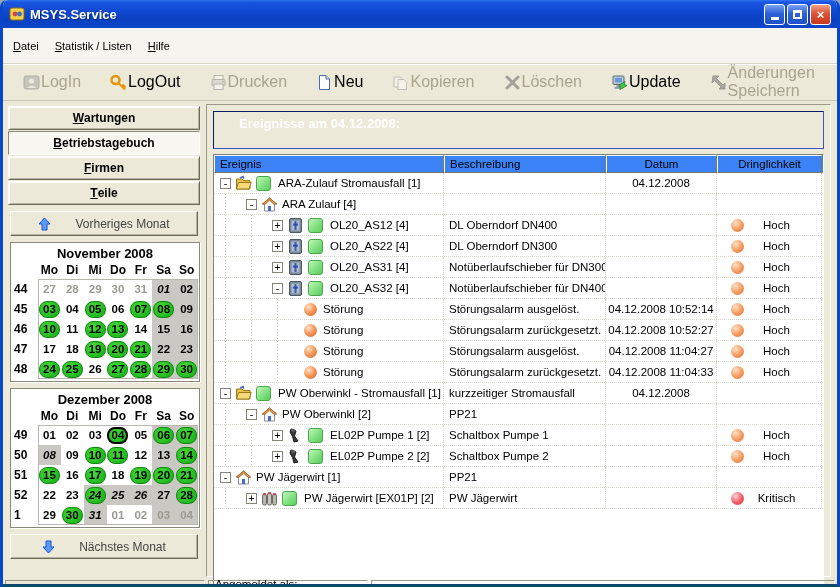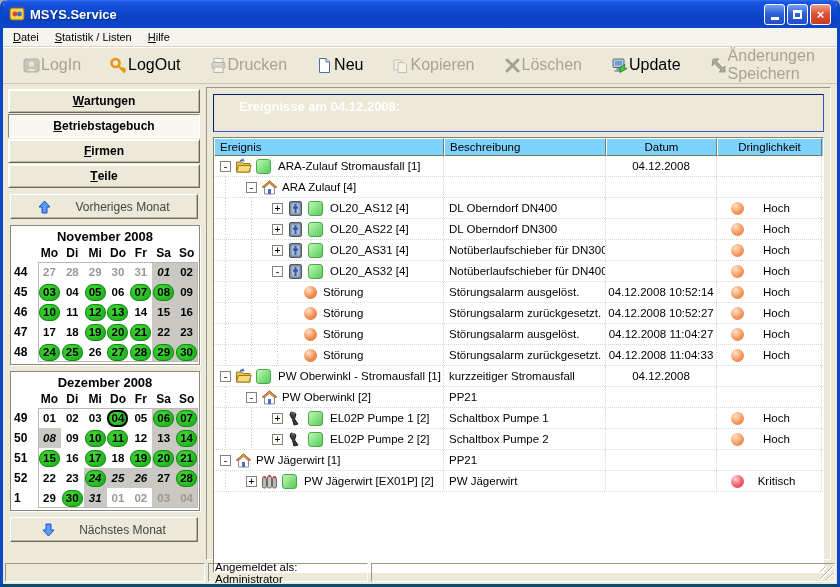--- a/index.html
+++ b/index.html
@@ -18,21 +18,21 @@
   .title-text{color:#fff;font-weight:bold;font-size:13px;text-shadow:1px 1px 1px #08307E;flex:1;}
   .winbtn{width:21px;height:21px;margin-left:2px;border:1px solid #fff;border-radius:3px;flex:none;
     display:flex;align-items:center;justify-content:center;
     background:linear-gradient(180deg,#7AA2F2,#2E62D8 45%,#1E4FC8);}
   .winbtn.close{background:linear-gradient(180deg,#F2A088,#DD5335 45%,#C83A20);}
   .glyph-min{width:8px;height:3px;background:#fff;margin-top:8px;}
   .glyph-max{width:9px;height:9px;border:2px solid #fff;border-top-width:3px;}
   .glyph-x{color:#fff;font-weight:bold;font-size:13px;line-height:1;}
 
   
-  .menubar{height:19px;background:#F5F4EE;display:flex;align-items:center;padding-left:2px;
+  .menubar{height:36px;background:#F5F4EE;display:flex;align-items:center;padding-left:2px;
     border-bottom:1px solid #D8D5C4;}
   .menu-item{padding:2px 8px;cursor:default;}
   .menu-item u{text-decoration:underline;}
 
   
   .toolbar{height:37px;background:#ECE9D8;display:flex;align-items:center;padding-left:12px;
     border-bottom:1px solid #C8C5B4;box-shadow:inset 0 1px 0 #fff;}
   .tool-btn{display:flex;align-items:center;gap:1px;padding:3px 8px;margin-right:13px;border-radius:3px;font-size:16px;}
   .tool-btn .ticon{width:17px;height:17px;flex:none;display:block;}
   .tool-btn.disabled{color:#A8A490;}
@@ -70,21 +70,21 @@
     height:17px;line-height:15px;}
   .day.sel span{border:2px solid #000;line-height:13px;}
 
   
   .main{flex:1;margin:3px 6px 2px 3px;border:1px solid;border-color:#9A9888 #FFFFFF #FFFFFF #9A9888;
     background:#ECE9D8;padding:6px;}
   .main-header{height:38px;line-height:23px;color:#fff;font-weight:bold;font-size:13px;padding-left:25px;
     border:1px solid;border-color:#061C66 #3A55C8 #3A55C8 #061C66;}
   .grid-box{margin-top:5px;height:436px;background:#fff;border:1px solid;border-color:#828272 #FFFFFF #FFFFFF #828272;
     overflow:hidden;}
-  .grid-headrow{display:flex;height:18px;background:#7dd3fc;}
+  .grid-headrow{display:flex;height:18px;background:#3b82f6;}
   .grid-hcell{border:1px solid;border-color:#FFFFFF #7A7868 #7A7868 #FFFFFF;font-size:11.5px;
     display:flex;align-items:center;padding:0 5px;flex:none;}
   .grid-hcell.center{justify-content:center;}
   .c0{width:230px;}.c1{width:162px;}.c2{width:111px;}.c3{width:105px;}
   .grid-row{display:flex;height:21px;border-bottom:1px dotted #D8D8CE;}
   .grid-cell{flex:none;display:flex;align-items:center;border-right:1px dotted #D8D8CE;overflow:hidden;
     white-space:nowrap;font-size:11.5px;}
   .grid-cell.center{justify-content:center;}
   .tree-spacer{width:26px;height:100%;flex:none;
     background-image:repeating-linear-gradient(to bottom,#C8C8BE 0 1px,transparent 1px 3px);

